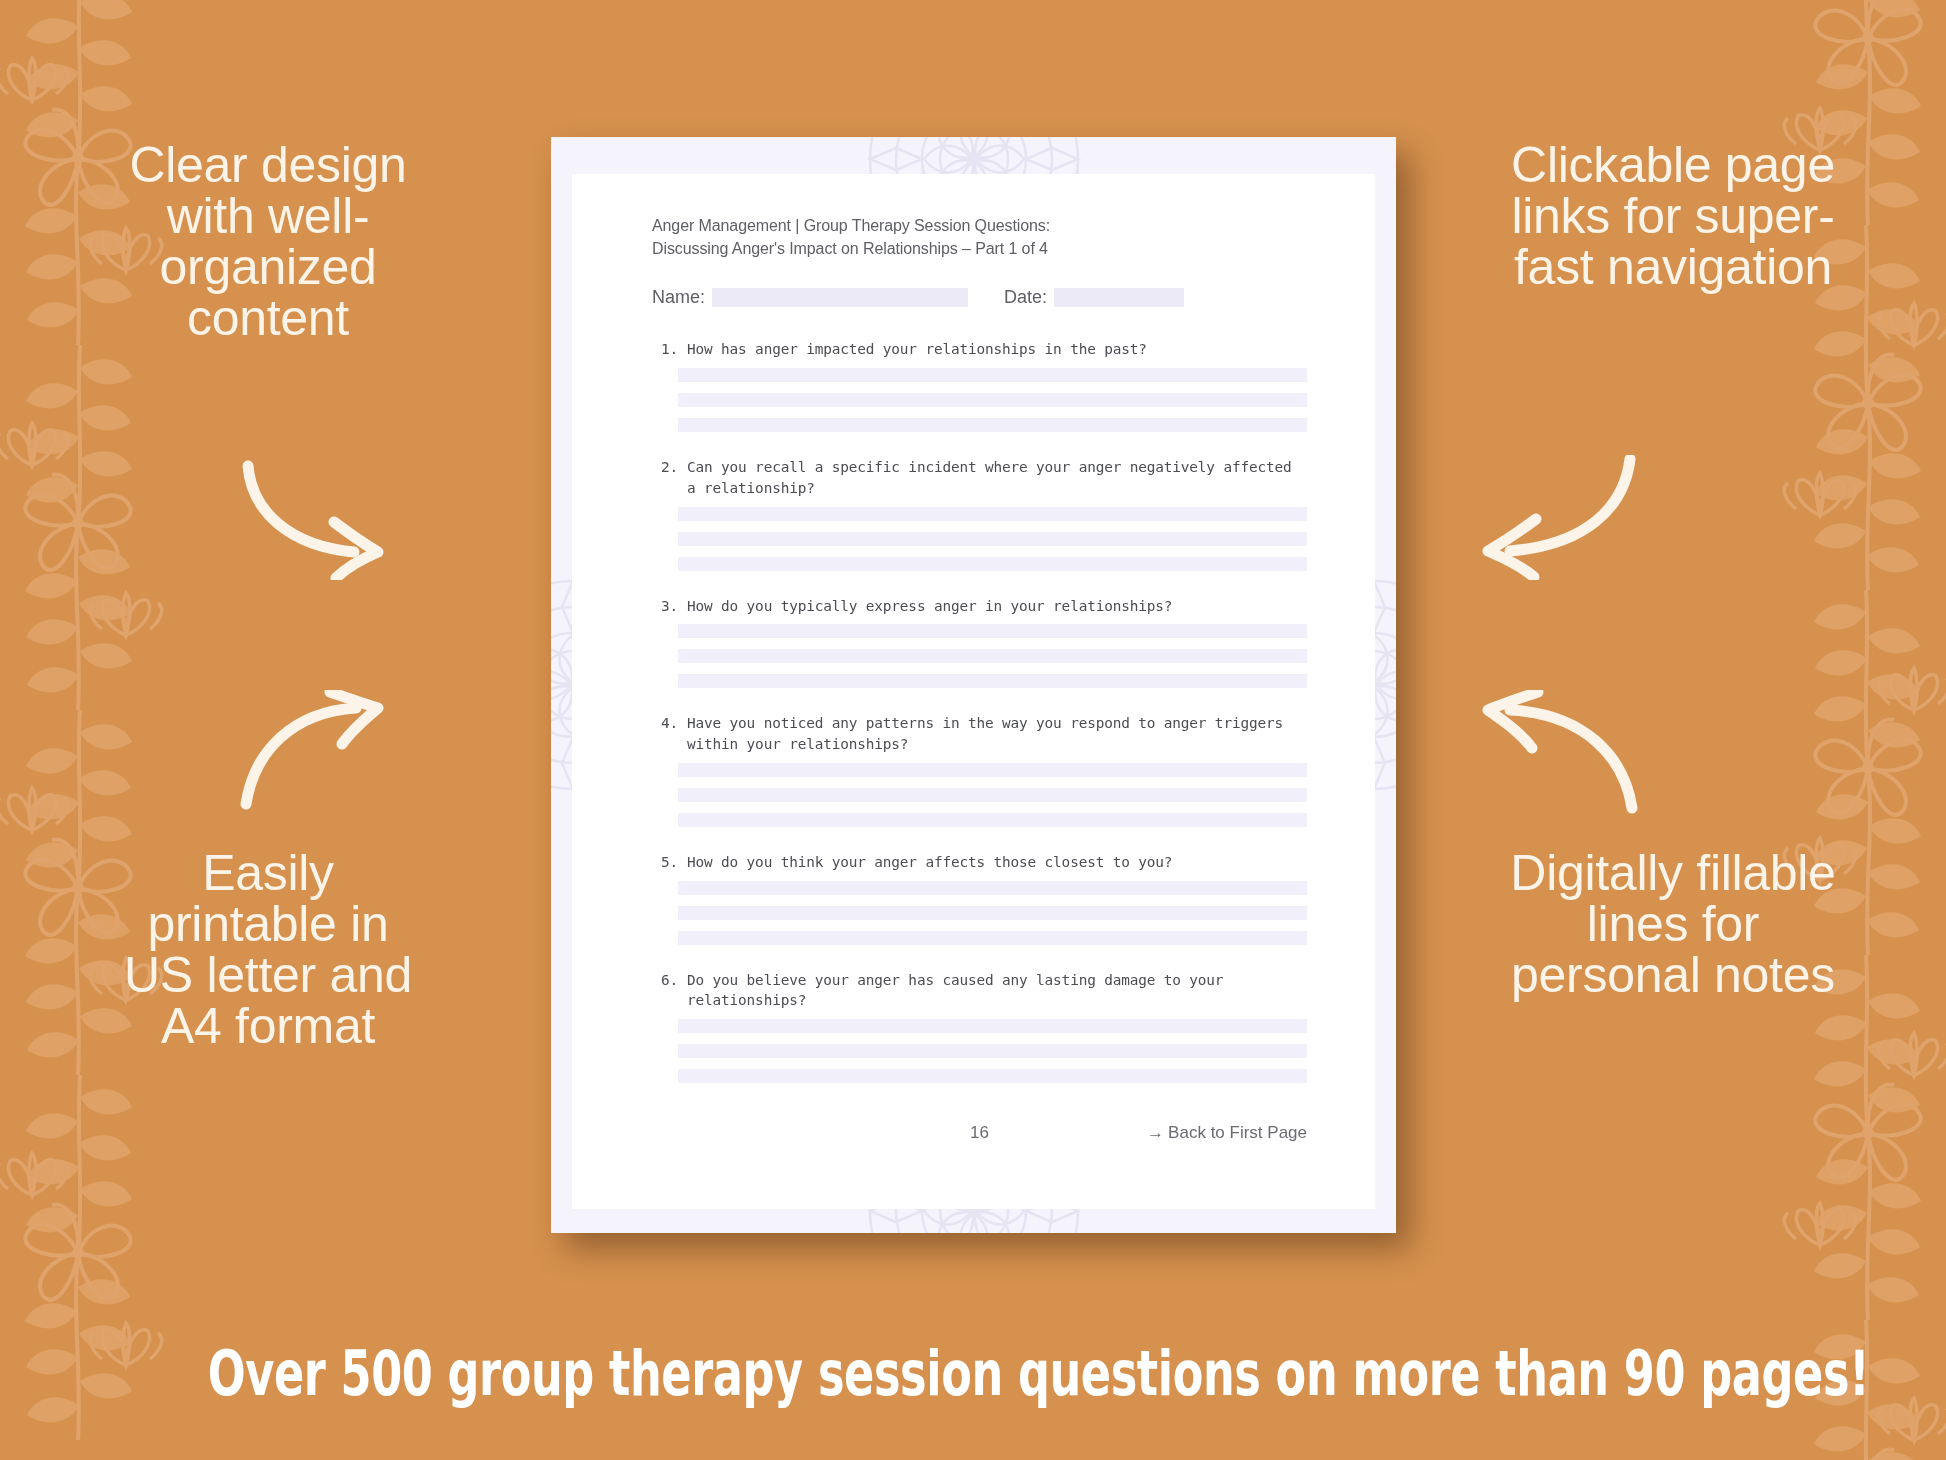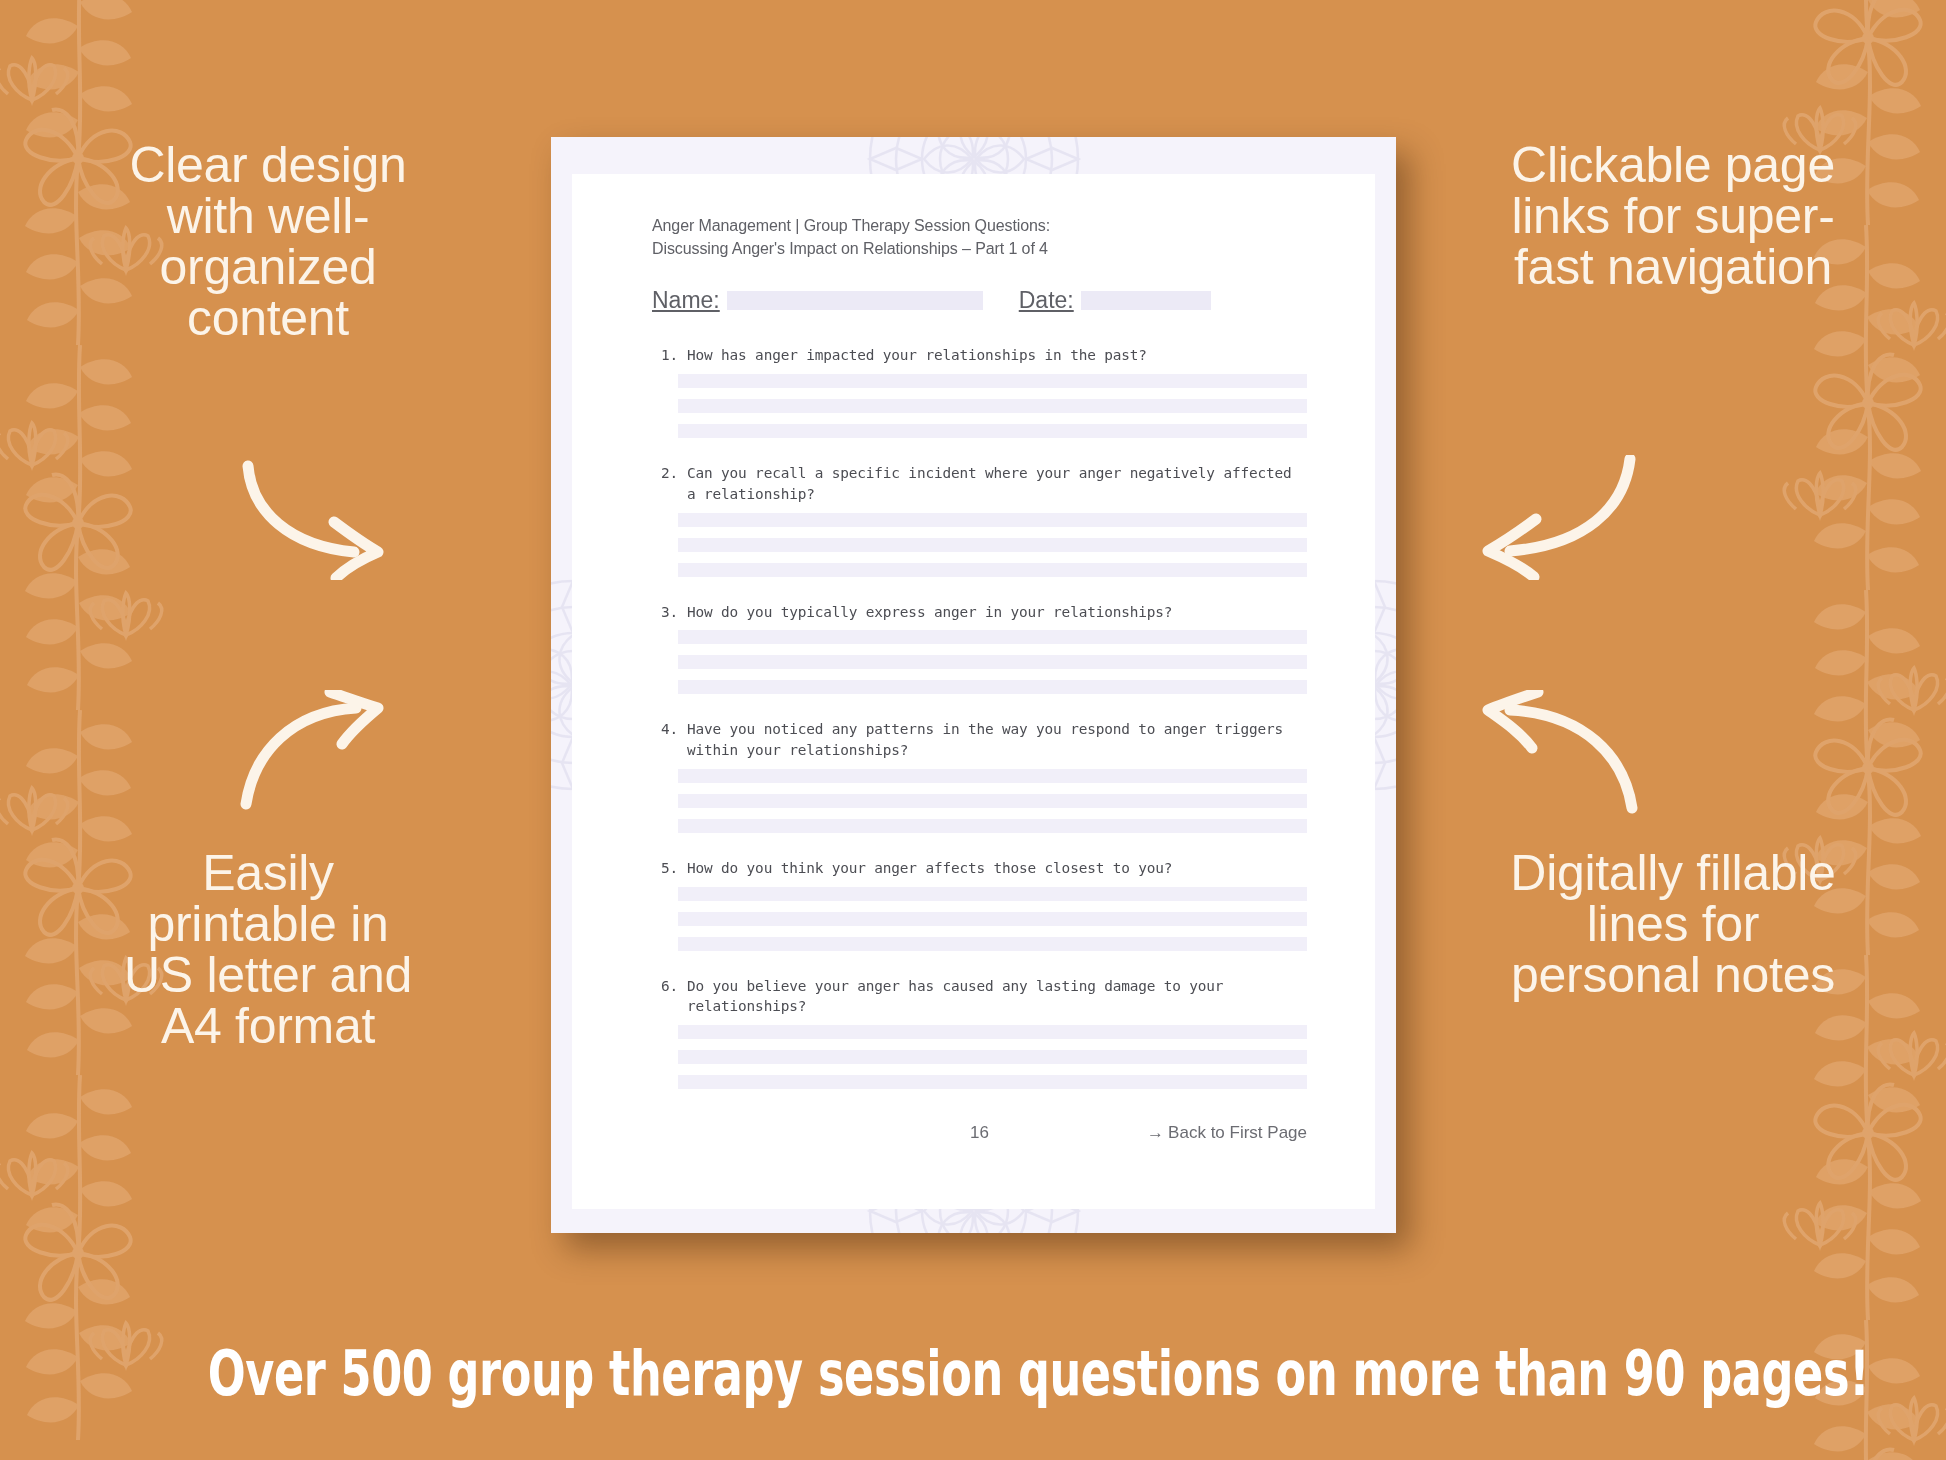--- a/index.html
+++ b/index.html
@@ -109,23 +109,22 @@
     color: #5f6066;
     line-height: 1.42;
     letter-spacing: -0.1px;
   }
 
   .doc-fields {
     margin-top: 27px;
     display: flex;
     align-items: center;
     gap: 16px;
-    font-size: 23px;
+    font-size: 18px;
     color: #5f6066;
-    text-decoration: underline;
   }
   .field-group { display: flex; align-items: center; gap: 7px; }
   .field-group.date { margin-left: 20px; }
   .field-blank {
     display: inline-block;
     height: 19px;
     background: #eceaf6;
   }
   .field-blank.name { width: 256px; }
   .field-blank.date { width: 130px; }

